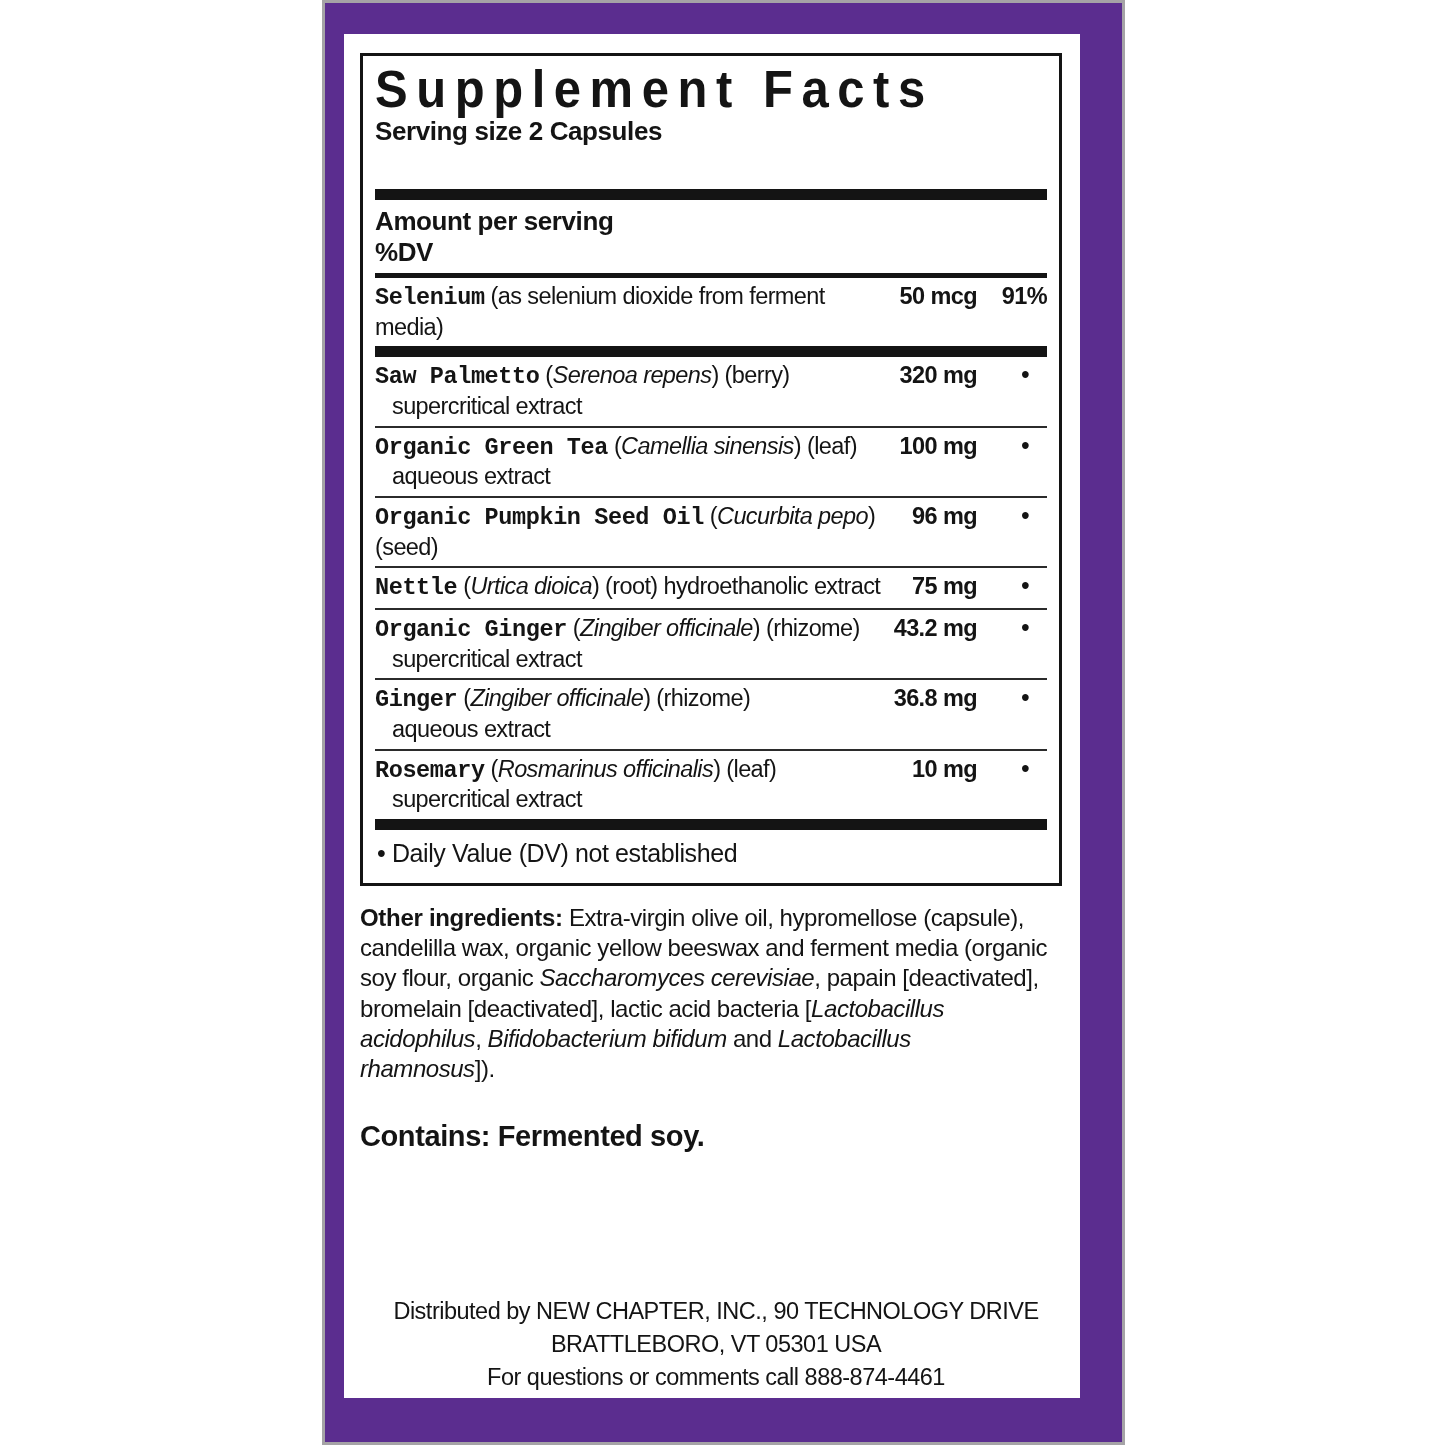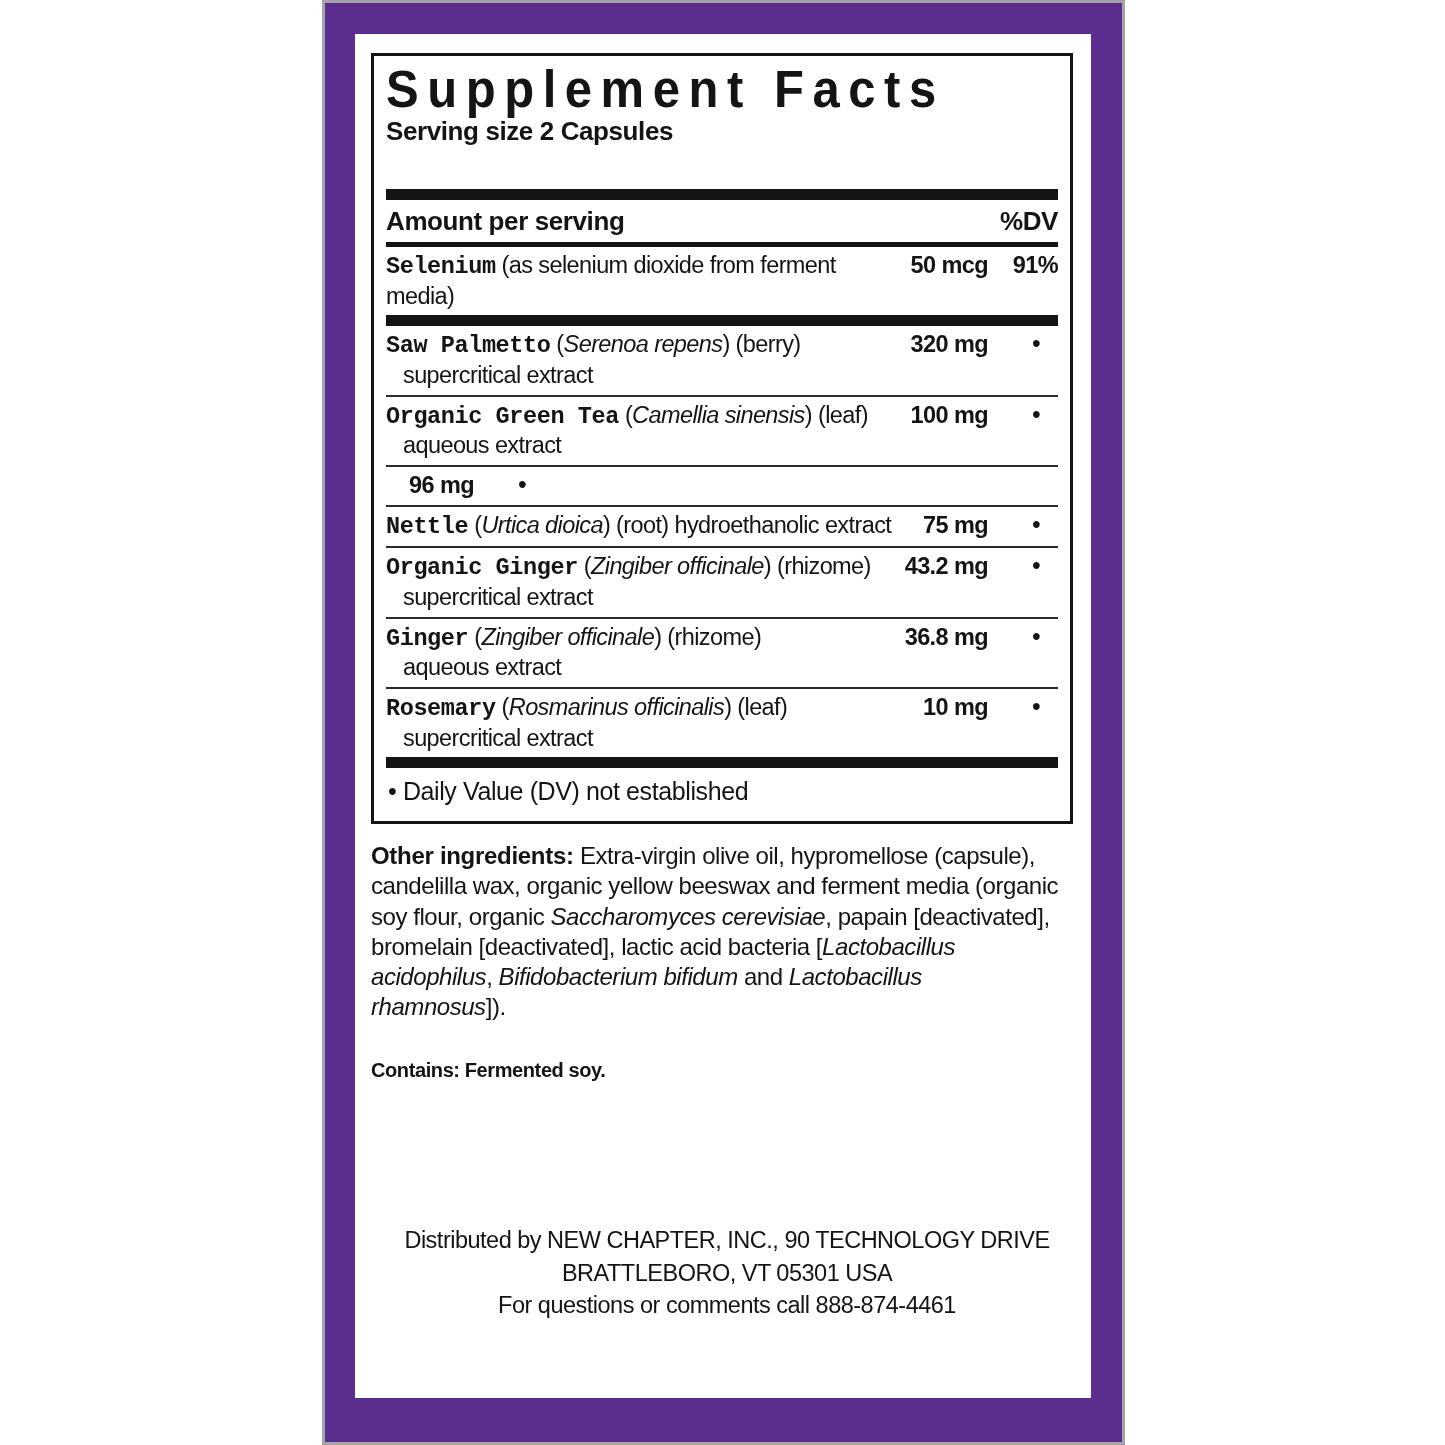--- a/index.html
+++ b/index.html
@@ -13,21 +13,21 @@
   .canvas { position: relative; width: 1445px; height: 1445px; background:#fff; }
 
   
   .purple-frame {
     position: absolute; left: 322px; top: 0;
     width: 803px; height: 1445px;
     background: #5b2d8f;
     border: 3px solid #a5a3a6;
   }
   .label-inner {
-    position: absolute; left: 30px; top: 31px;
+    position: absolute; left: 19px; top: 31px;
     width: 736px; height: 1364px;
     background: #ffffff;
   }
 
   
   .facts-box {
     margin: 19px 18px 0 16px;
     width: 702px;
     border: 3px solid #141414;
     padding: 7px 12px 6px 12px;
@@ -50,20 +50,21 @@
   .spacer { height: 42px; }
 
   .bar { background: #141414; }
   .bar.thick { height: 11px; }
   .bar.med { height: 5px; }
 
   .hdr-row {
     display: flex; justify-content: space-between; align-items: baseline;
     font-weight: bold; font-size: 26px; letter-spacing: -0.4px;
     padding: 6px 0 5px 0;
+    flex-direction: column;
   }
 
   .row {
     display: flex; align-items: flex-start;
     font-size: 23.5px; letter-spacing: -0.6px;
     line-height: 1.22;
     padding: 4px 0 5px 0;
   }
   .rows .row + .row { border-top: 2px solid #2b2b2b; }
   .row .name { flex: 1 1 auto; padding-right: 6px; }
@@ -92,21 +93,21 @@
     font-size: 24px;
     letter-spacing: -0.45px;
     line-height: 1.26;
   }
   .other b { letter-spacing: -0.3px; }
   .other i { font-style: italic; }
 
   .contains {
     margin: 36px 16px 0 16px;
     font-weight: bold;
-    font-size: 20px;
+    font-size: 29px;
     letter-spacing: -0.4px;
   }
 
   .footer {
     margin-top: 142px;
     text-align: center;
     font-size: 23.5px;
     letter-spacing: -0.5px;
     line-height: 1.4;
     padding-left: 8px;
@@ -157,20 +158,21 @@
             <div class="dv">•</div>
           </div>
 
           <div class="row bullet-row">
             <div class="name"><b>Organic Green Tea</b><span> (</span><i>Camellia sinensis</i><span>) (leaf)</span><div class="line2">aqueous extract</div></div>
             <div class="amt">100 mg</div>
             <div class="dv">•</div>
           </div>
 
           <div class="row bullet-row">
+            <div class="name"><b>Organic Pumpkin Seed Oil</b><span> (</span><i>Cucurbita pepo</i><span>) (seed)</span><div class="line2"></div></div>
             <div class="amt">96 mg</div>
             <div class="dv">•</div>
           </div>
 
           <div class="row bullet-row">
             <div class="name"><b>Nettle</b><span> (</span><i>Urtica dioica</i><span>) (root) hydroethanolic extract</span><div class="line2"></div></div>
             <div class="amt">75 mg</div>
             <div class="dv">•</div>
           </div>
 

